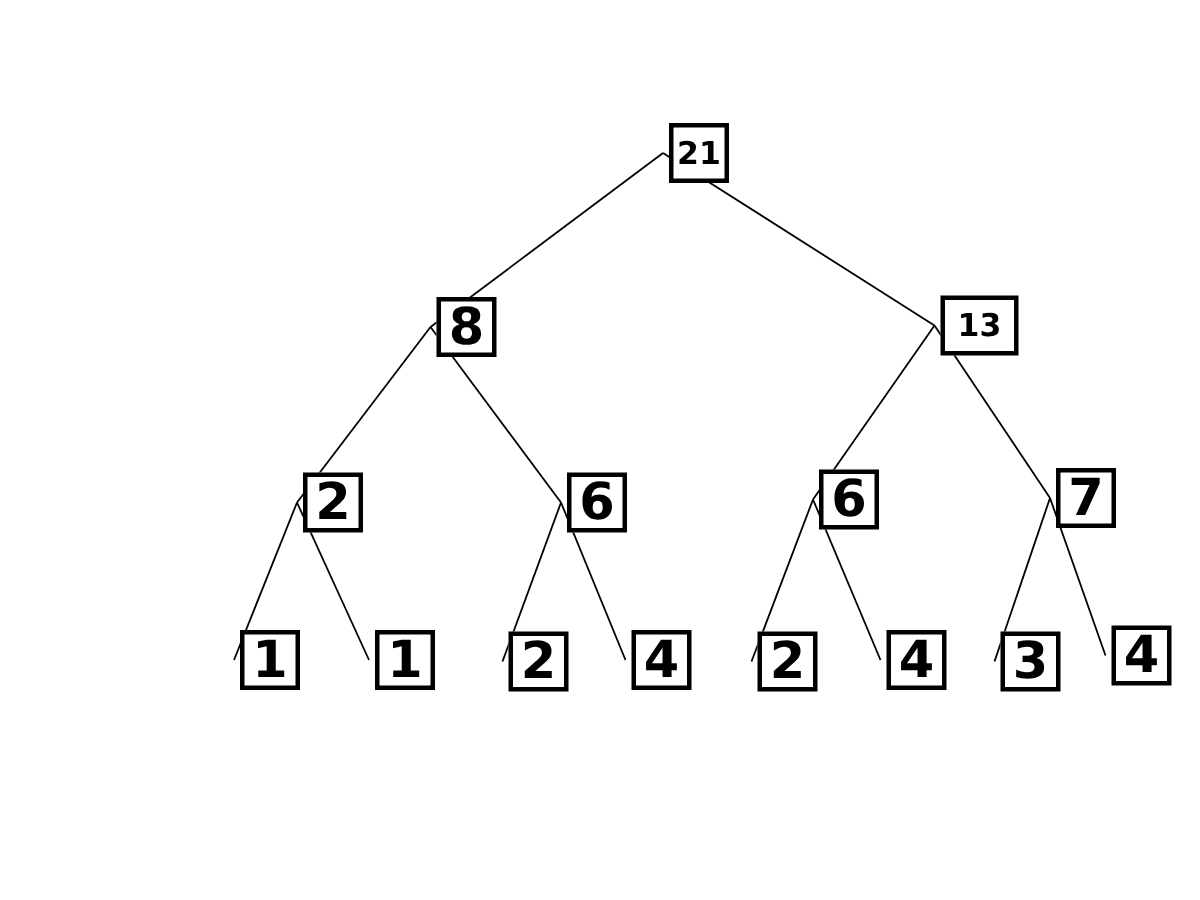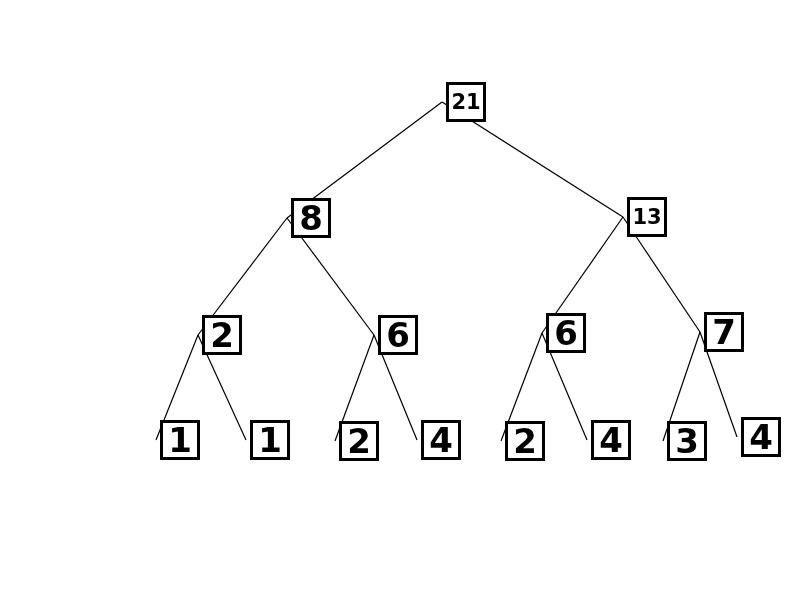--- a/index.html
+++ b/index.html
@@ -60,21 +60,21 @@
       <line x1="374" y1="335" x2="335" y2="441" stroke="#000000" stroke-width="1.2"></line>
       <line x1="374" y1="335" x2="417" y2="440" stroke="#000000" stroke-width="1.2"></line>
       <line x1="542" y1="333" x2="501" y2="441" stroke="#000000" stroke-width="1.2"></line>
       <line x1="542" y1="333" x2="587" y2="440" stroke="#000000" stroke-width="1.2"></line>
       <line x1="700" y1="332" x2="663" y2="441" stroke="#000000" stroke-width="1.2"></line>
       <line x1="700" y1="332" x2="737" y2="437" stroke="#000000" stroke-width="1.2"></line>
     </svg>
   <div id="node-layer">
       <div class="tree-node" style="left: 422px; top: 82px; width: 40px; height: 40px; font-size: 21px; background: rgb(255, 255, 255); border-color: rgb(0, 0, 0);">21</div>
       <div class="tree-node" style="left: 267px; top: 198px; width: 40px; height: 40px; font-size: 34px; background: rgb(255, 255, 255); border-color: rgb(0, 0, 0);">8</div>
-      <div class="tree-node" style="left: 603px; top: 197px; width: 40px; height: 40px; font-size: 21px; background: rgb(255, 255, 255); border-color: rgb(0, 0, 0);">13</div>
+      <div class="tree-node" style="left: 603px; top: 197px; width: 52px; height: 40px; font-size: 21px; background: rgb(255, 255, 255); border-color: rgb(0, 0, 0);">13</div>
       <div class="tree-node" style="left: 178px; top: 315px; width: 40px; height: 40px; font-size: 34px; background: rgb(255, 255, 255); border-color: rgb(0, 0, 0);">2</div>
       <div class="tree-node" style="left: 354px; top: 315px; width: 40px; height: 40px; font-size: 34px; background: rgb(255, 255, 255); border-color: rgb(0, 0, 0);">6</div>
       <div class="tree-node" style="left: 522px; top: 313px; width: 40px; height: 40px; font-size: 34px; background: rgb(255, 255, 255); border-color: rgb(0, 0, 0);">6</div>
       <div class="tree-node" style="left: 680px; top: 312px; width: 40px; height: 40px; font-size: 34px; background: rgb(255, 255, 255); border-color: rgb(0, 0, 0);">7</div>
       <div class="tree-node" style="left: 136px; top: 420px; width: 40px; height: 40px; font-size: 34px; background: rgb(255, 255, 255); border-color: rgb(0, 0, 0);">1</div>
       <div class="tree-node" style="left: 226px; top: 420px; width: 40px; height: 40px; font-size: 34px; background: rgb(255, 255, 255); border-color: rgb(0, 0, 0);">1</div>
       <div class="tree-node" style="left: 315px; top: 421px; width: 40px; height: 40px; font-size: 34px; background: rgb(255, 255, 255); border-color: rgb(0, 0, 0);">2</div>
       <div class="tree-node" style="left: 397px; top: 420px; width: 40px; height: 40px; font-size: 34px; background: rgb(255, 255, 255); border-color: rgb(0, 0, 0);">4</div>
       <div class="tree-node" style="left: 481px; top: 421px; width: 40px; height: 40px; font-size: 34px; background: rgb(255, 255, 255); border-color: rgb(0, 0, 0);">2</div>
       <div class="tree-node" style="left: 567px; top: 420px; width: 40px; height: 40px; font-size: 34px; background: rgb(255, 255, 255); border-color: rgb(0, 0, 0);">4</div>

